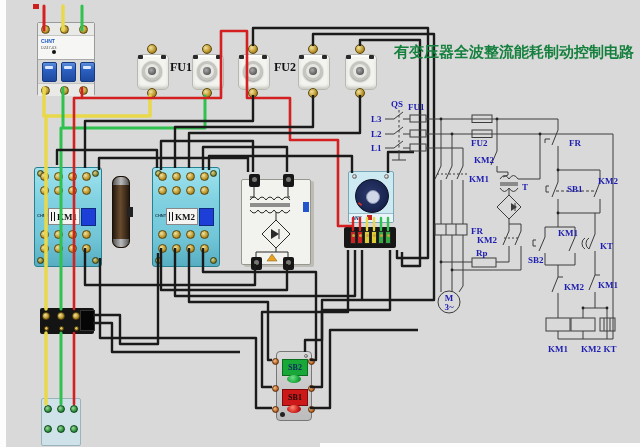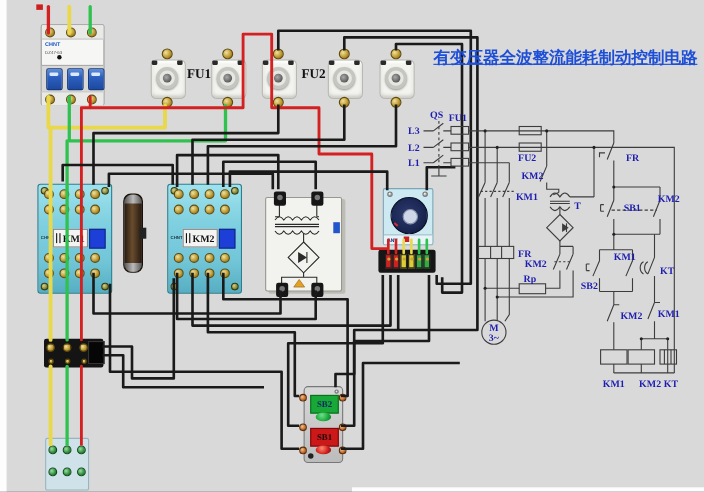--- a/index.html
+++ b/index.html
@@ -51,21 +51,21 @@
   
   .pbst{left:276px;top:351px;width:34px;height:68px;background:linear-gradient(180deg,#d8d8d8,#bcbcbc);border:1px solid #777;border-radius:4px;}
   .pb-plate{position:absolute;left:5px;width:24px;height:15px;display:flex;align-items:center;justify-content:center;font:bold 8px "Liberation Serif",serif;}
   .pb-dome{position:absolute;left:10px;width:14px;height:8px;border-radius:50%;}
   
   .blkblock{left:40px;top:308px;width:54px;height:26px;background:#141414;border-radius:2px;}
   .blk-ext{position:absolute;left:40px;top:2px;width:13px;height:19px;background:#060606;border:1px solid #333;}
   .blublock{left:41px;top:398px;width:38px;height:46px;background:#cfe2ea;border:1px solid #9ab4be;border-radius:2px;}
   
   .fu-label{position:absolute;font:bold 12px "Liberation Serif",serif;color:#111;}
-  .title{position:absolute;left:394px;top:43px;font:bold 15px "Liberation Sans",sans-serif;color:#1d4ed8;white-space:nowrap;text-decoration:underline;}
+  .title{position:absolute;left:394px;top:43px;font:bold 15px "Liberation Sans",sans-serif;color:#15803d;white-space:nowrap;}
   svg#overlay{position:absolute;left:0;top:0;z-index:5;pointer-events:none;}
   svg#overlay .sch{stroke:#3c3c3c;stroke-width:1;fill:none;}
   svg#overlay text{font:bold 9px "Liberation Serif",serif;fill:#1d1db0;}
   .comp{z-index:2;}
 </style>
 </head>
 <body>
 
 <div id="stage">
 

